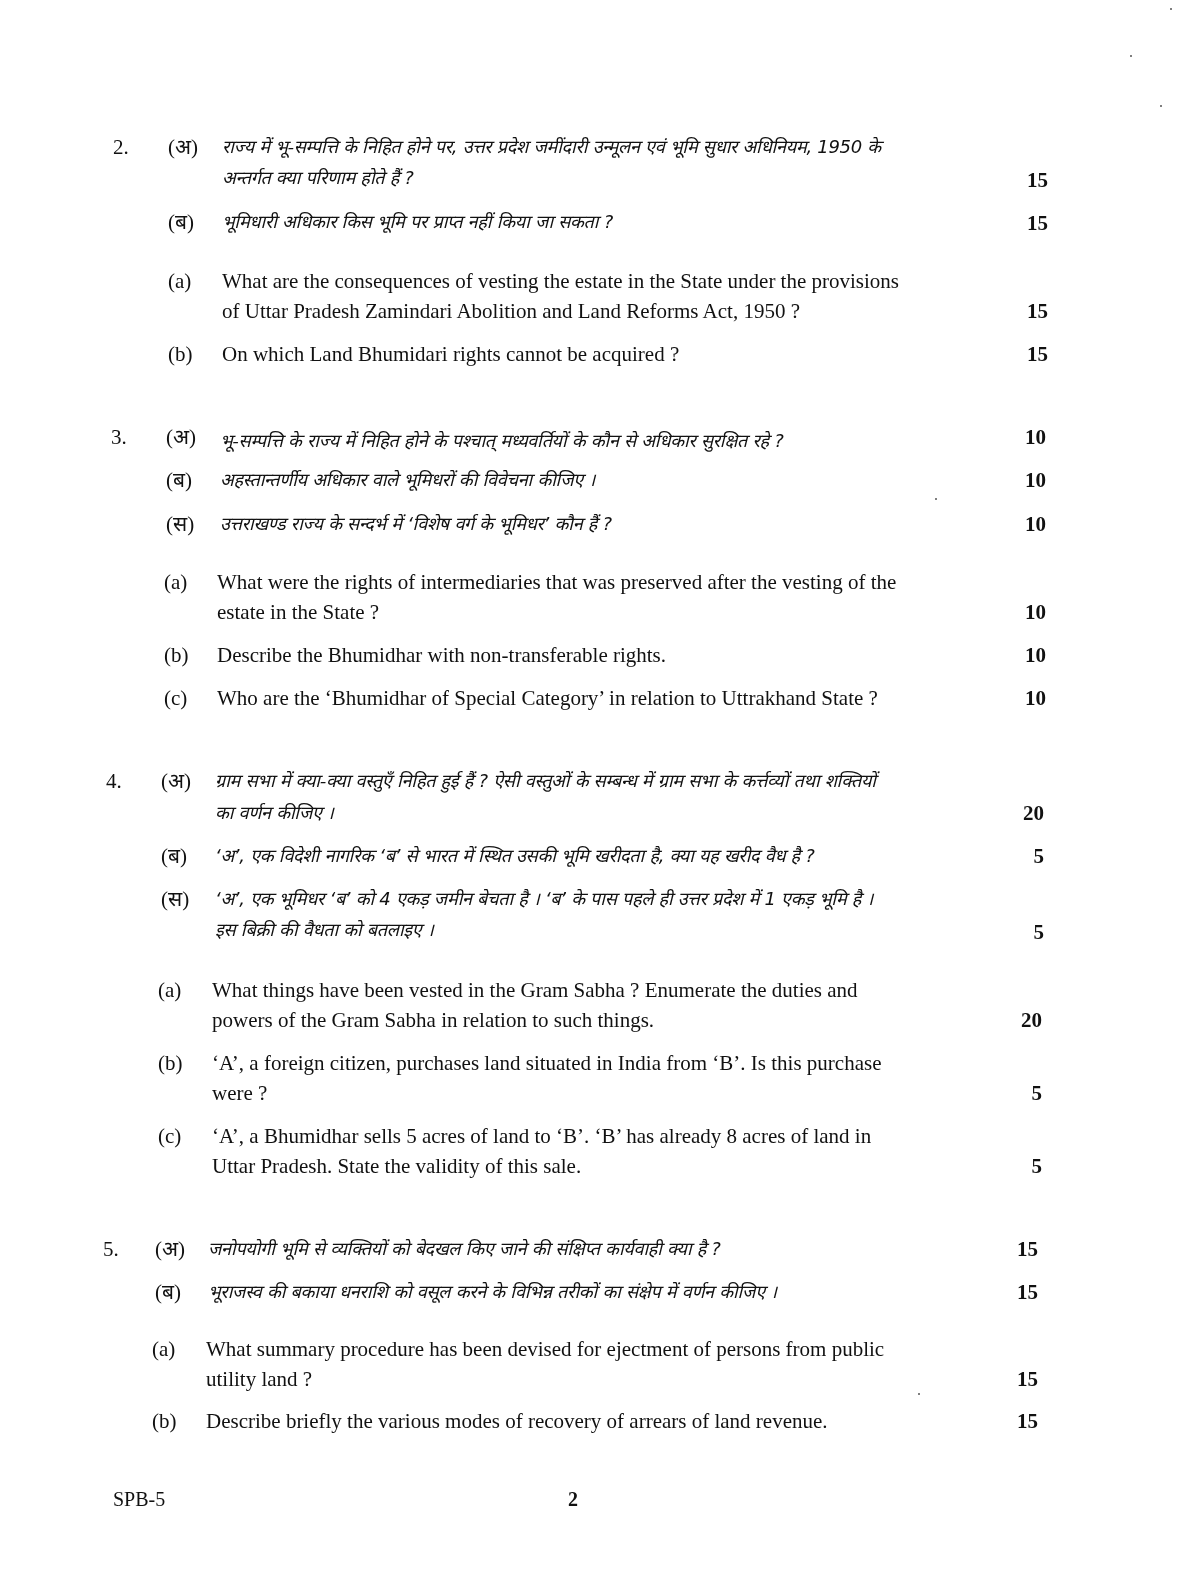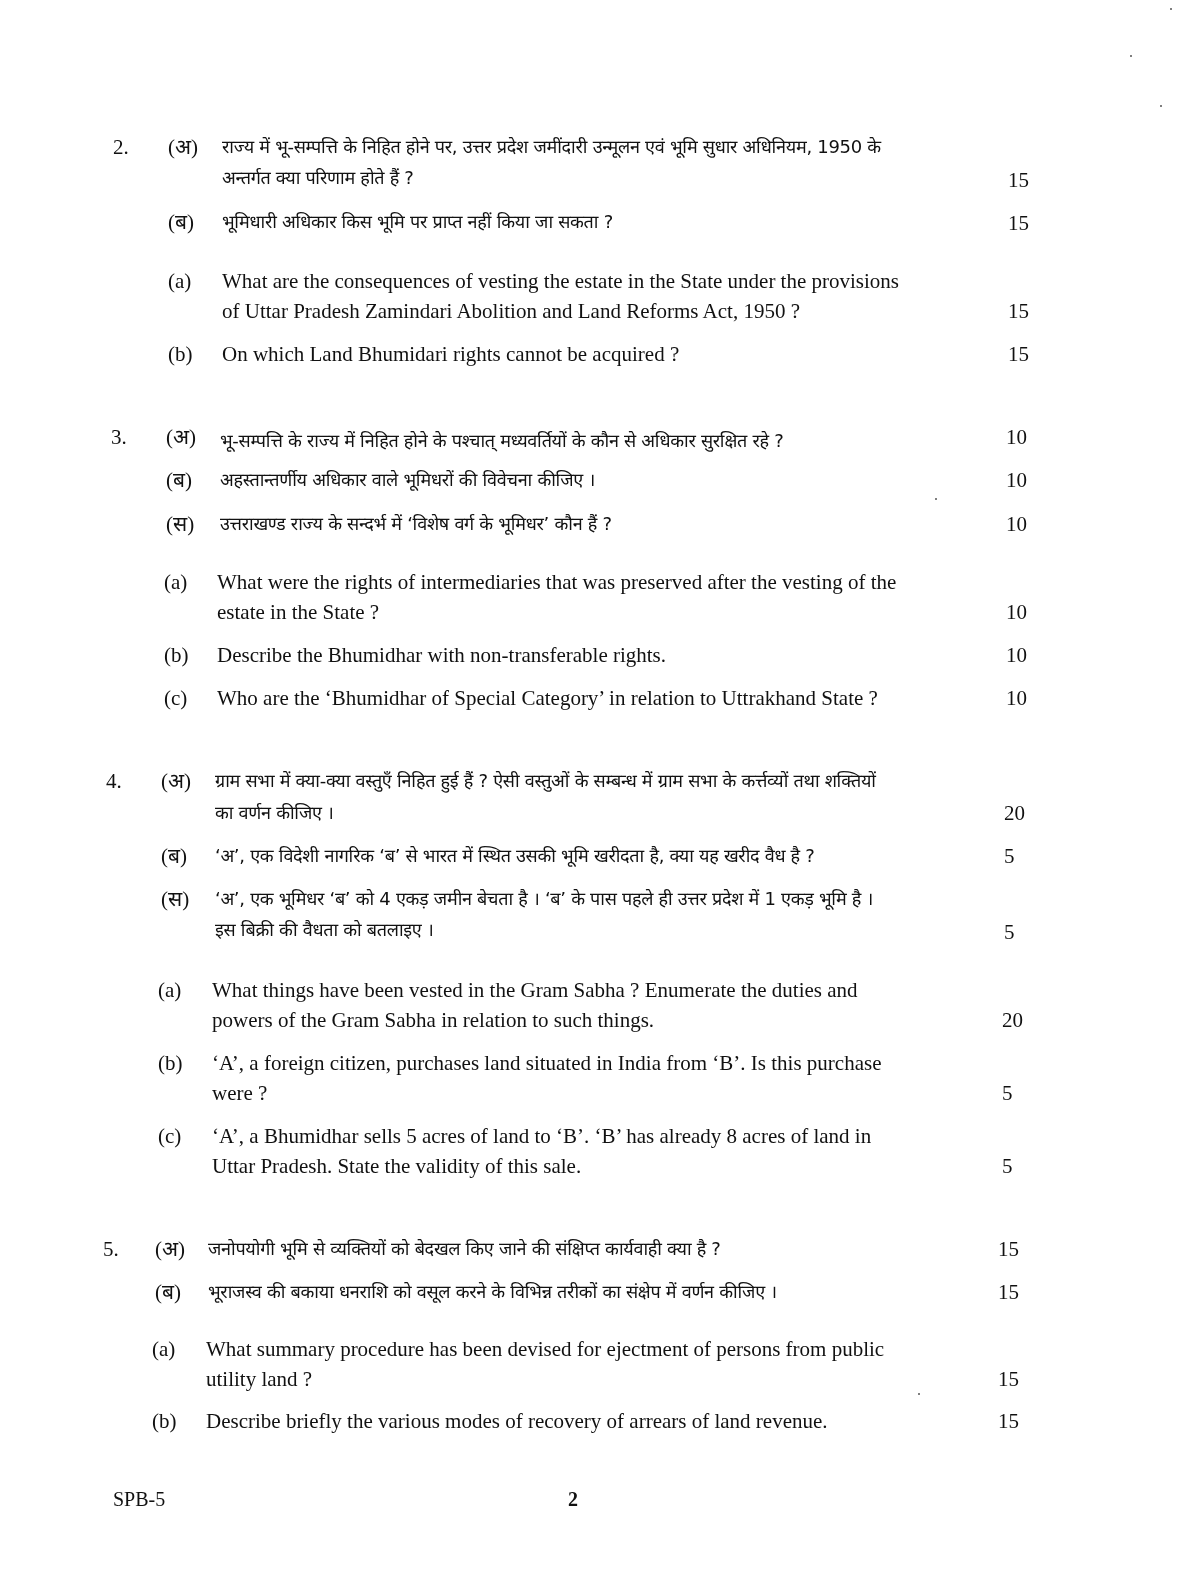--- a/index.html
+++ b/index.html
@@ -8,24 +8,24 @@
     font-family: "Liberation Serif", "DejaVu Serif", serif;
     color: #111111;
   }
   .page { position: absolute; left: 0; top: 0; width: 1196px; height: 1595px; }
   .line {
     position: absolute; font-size: 21px; line-height: 26px; white-space: nowrap;
   }
   .qnum { position: absolute; font-size: 21px; line-height: 26px; }
   .lab { position: absolute; font-size: 21px; line-height: 26px; }
   .marks {
-    position: absolute; font-size: 21px; line-height: 26px; font-weight: normal;
-    text-align: left; width: 40px;
+    position: absolute; font-size: 21px; line-height: 26px; font-weight: bold;
+    text-align: right; width: 40px;
   }
-  .hi { font-family: "DejaVu Sans", sans-serif; font-size: 18px; letter-spacing: -0.3px; }
+  .hi { font-family: "DejaVu Sans", sans-serif; font-size: 18px; letter-spacing: -0.3px; font-style: italic; }
   .footer-code { position: absolute; left: 113px; top: 1488px; font-size: 20px; font-weight: normal; }
   .footer-page { position: absolute; left: 568px; top: 1488px; font-size: 20px; font-weight: bold; }
   .speck { position: absolute; width: 2px; height: 2px; background: #555; border-radius: 50%; }
 </style>
 </head>
 <body>
 
 <div class="page">
 
   <div>

